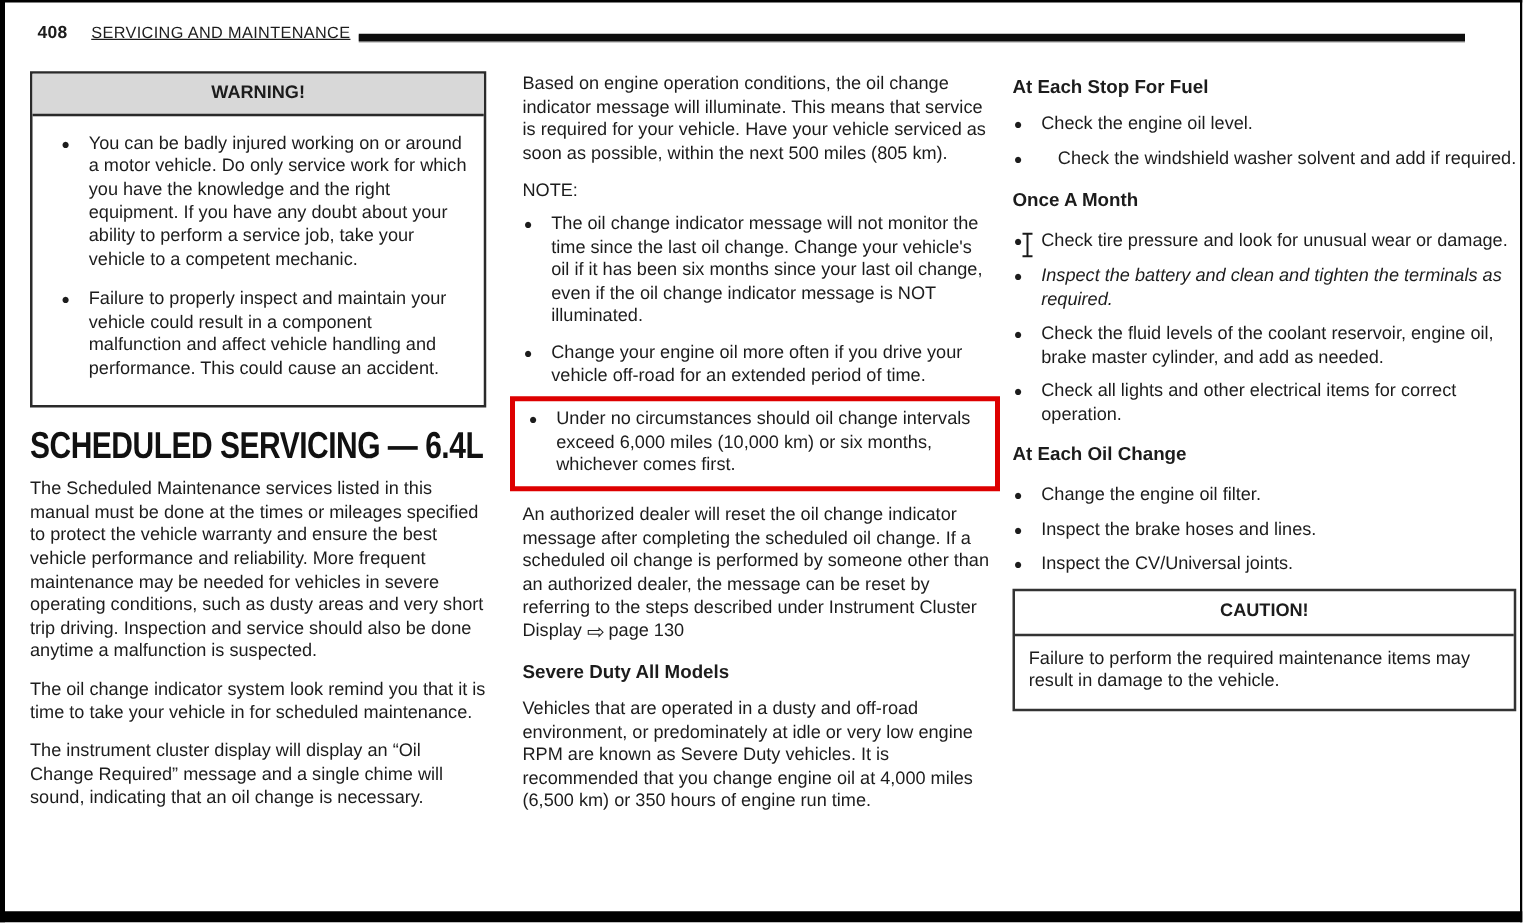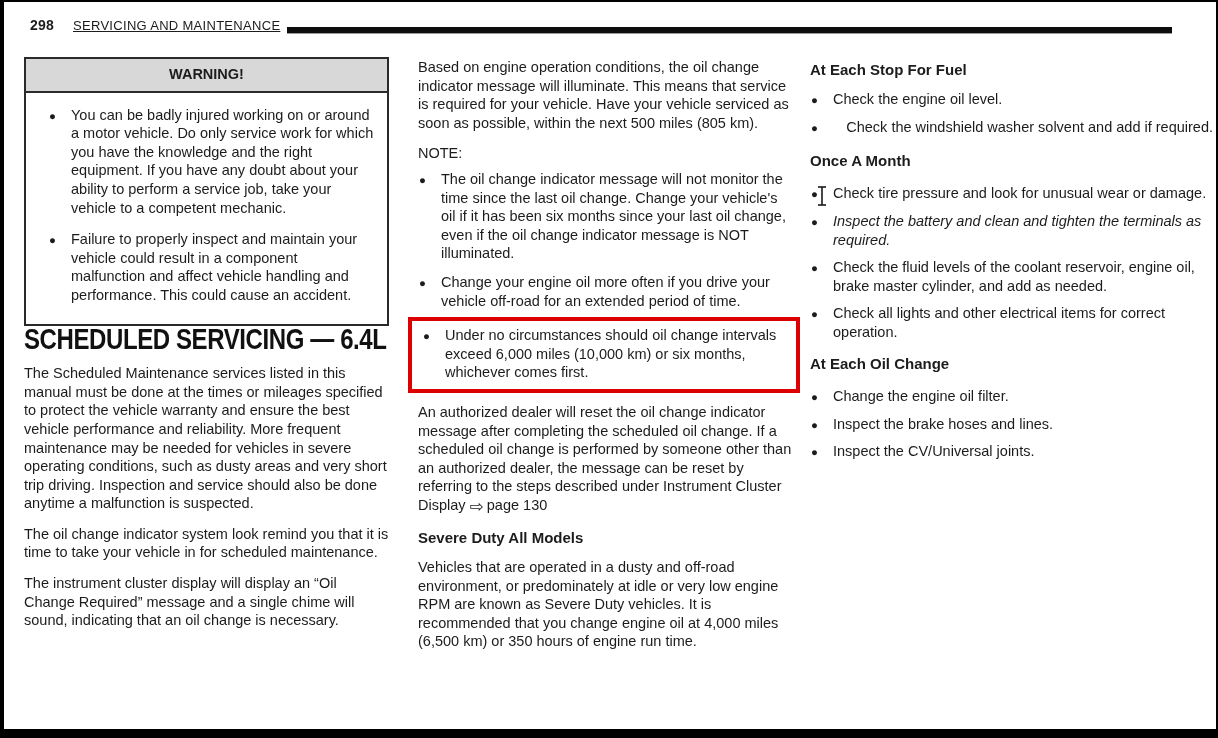--- a/index.html
+++ b/index.html
@@ -27,21 +27,21 @@
   .col2 { left:418px; top:58px;  width:376px; }
   .col3 { left:810px; top:58px;  width:403px; }
 
   .para   { margin:0 0 12px 0; }
   .bullet { position:relative; padding-left:23px; margin:0 0 9px 0; }
   .bullet::before { content:"\25CF"; position:absolute; left:1px; top:1px; font-size:11.5px; }
 
   .subhead { font-weight:bold; font-size:15px; margin:3px 0 10px 0; }
 
   
-  .warn-box  { border:2px solid #2a2a2a; margin-bottom:4px; }
+  .warn-box  { border:2px solid #2a2a2a; margin-bottom:22px; }
   .warn-head { background:#d8d8d8; border-bottom:2px solid #2a2a2a; text-align:center;
                font-weight:bold; font-size:14.5px; padding:6px 0 7px 0; }
   .warn-body { padding:13px 12px 6px 22px; }
   .warn-body .bullet { margin-bottom:13px; }
 
   .big-heading {
     font-weight:800; font-size:30px; letter-spacing:-.5px;
     transform:scaleX(.80); transform-origin:left center;
     white-space:nowrap; margin:0 0 16px 0; color:#111;
   }
@@ -68,21 +68,21 @@
   .ibeam { position:absolute; left:816px; top:185px; width:12px; height:22px; }
 </style>
 </head>
 <body>
 
 <div class="frame-left"></div>
 <div class="frame-top"></div>
 <div class="frame-right"></div>
 <div class="frame-bottom"></div>
 
-<div class="page-num">298</div>
+<div class="page-num">408</div>
 <div class="hdr-title">SERVICING AND MAINTENANCE</div>
 <div class="hdr-rule"></div>
 
 <div class="col col1">
   <div class="warn-box">
     <div class="warn-head">WARNING!</div>
     <div class="warn-body">
       <div class="bullet">You can be badly injured working on or around a motor vehicle. Do only service work for which you have the knowledge and the right equipment. If you have any doubt about your ability to perform a service job, take your vehicle to a competent mechanic.</div>
       <div class="bullet">Failure to properly inspect and maintain your vehicle could result in a component malfunction and affect vehicle handling and performance. This could cause an accident.</div>
     </div>
@@ -115,19 +115,23 @@
   <div class="bullet" style="margin-bottom:9px;">Check tire pressure and look for unusual wear or damage.</div>
   <div class="bullet" style="margin-bottom:9px;font-style:italic;">Inspect the battery and clean and tighten the terminals as required.</div>
   <div class="bullet" style="margin-bottom:9px;">Check the fluid levels of the coolant reservoir, engine oil, brake master cylinder, and add as needed.</div>
   <div class="bullet" style="margin-bottom:1px;">Check all lights and other electrical items for correct operation.</div>
 
   <div class="subhead" style="margin-top:13px; margin-bottom:14px;">At Each Oil Change</div>
   <div class="bullet" style="margin-bottom:9px;">Change the engine oil filter.</div>
   <div class="bullet" style="margin-bottom:9px;">Inspect the brake hoses and lines.</div>
   <div class="bullet" style="margin-bottom:0;">Inspect the CV/Universal joints.</div>
 
+  <div class="caution-box">
+    <div class="caution-head">CAUTION!</div>
+    <div class="caution-body">Failure to perform the required maintenance items may result in damage to the vehicle.</div>
+  </div>
 </div>
 
 <svg class="ibeam" viewBox="0 0 12 22">
   <line x1="6" y1="2" x2="6" y2="20" stroke="#1a1a1a" stroke-width="1.6"></line>
   <line x1="2" y1="2" x2="10" y2="2" stroke="#1a1a1a" stroke-width="1.6"></line>
   <line x1="2" y1="20" x2="10" y2="20" stroke="#1a1a1a" stroke-width="1.6"></line>
 </svg>
 
 </body></html>

